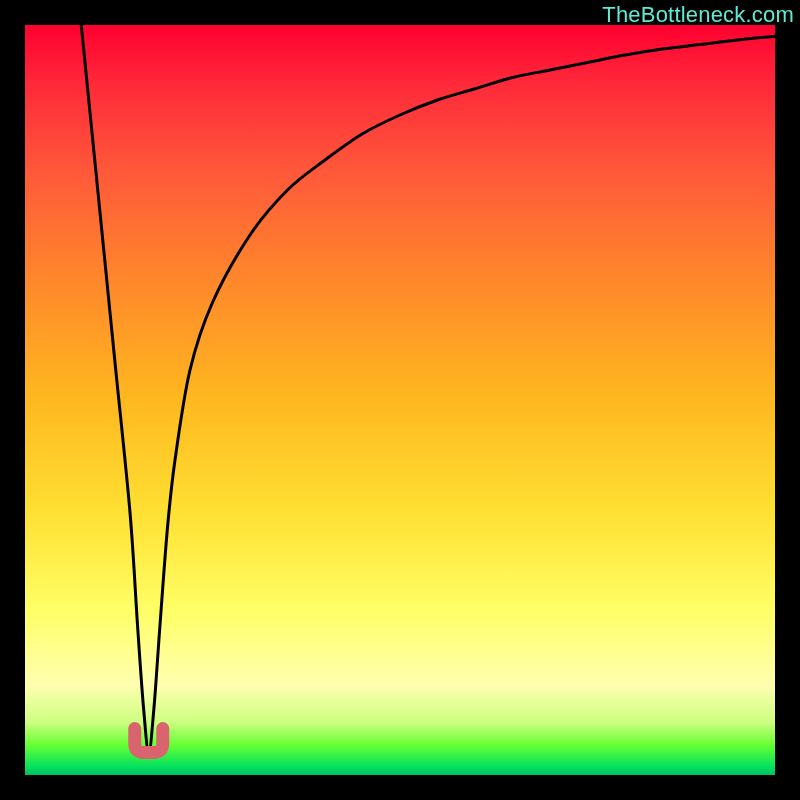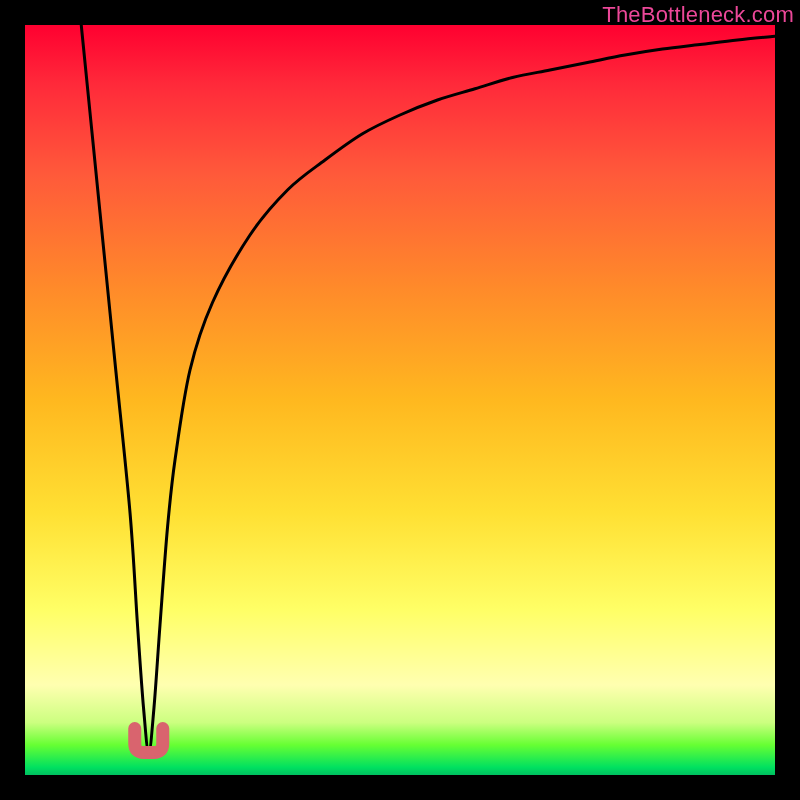--- a/index.html
+++ b/index.html
@@ -45,21 +45,21 @@
     position: absolute;
     left: 0;
     top: 0;
     width: 750px;
     height: 750px;
   }
   .watermark {
     position: absolute;
     top: 2px;
     right: 6px;
-    color: #ec4899;
+    color: #5eead4;
     font-size: 22px;
     font-weight: 500;
     letter-spacing: 0.2px;
     user-select: none;
   }
 </style>
 </head>
 <body>
 
 <div class="frame">

